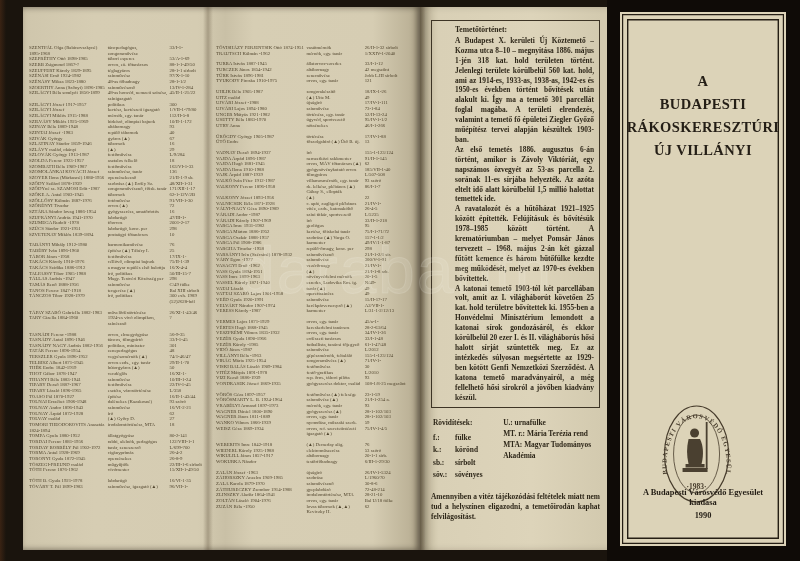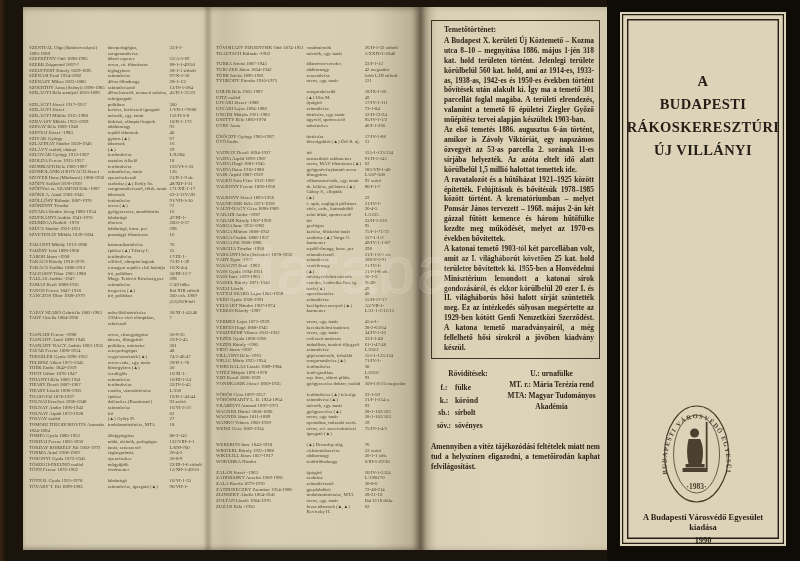--- a/index.html
+++ b/index.html
@@ -29,42 +29,42 @@
   .reg-col-2 .e-name{width:45%;}
   .reg-col-2 .e-prof{width:29%;}
   .reg-col-2 .e-loc{width:26%;}
   
   .page-mid{
     position:absolute;left:420px;top:7px;width:187px;height:543px;
     background:linear-gradient(90deg,#9a8f74 0%,#c4bb9f 3%,#d9d0b6 10%,#ddd4ba 60%,#d3caaf 97%);
     box-shadow:inset 8px 0 10px -4px rgba(25,15,5,.5);
   }
   .history-box{
-    margin:13px 7px 2px 11px;border:1.5px solid #3d3425;padding:4px 5px 5px 12px;
+    margin:13px 7px 2px 11px;border:1.5px solid #3d3425;padding:4px 5px 5px 23px;
     color:#2e2719;font-weight:bold;font-size:7.4px;line-height:9.9px;text-align:justify;
   }
   .hist-title{font-size:7.6px;margin-bottom:1px;}
   .hist-p{margin:0;text-indent:0;}
-  .abbr{display:flex;margin:9px 7px 0 13px;color:#2e2719;font-weight:bold;font-size:7.4px;line-height:12.5px;text-align:center;}
+  .abbr{display:flex;margin:9px 7px 0 13px;color:#2e2719;font-weight:bold;font-size:7.4px;line-height:12.5px;}
   .abbr-left{width:42%;}
   .abbr-right{width:58%;line-height:11px;}
   .abbr-title{margin-bottom:2px;}
   .abbr-row{display:flex;}
   .abbr-key{width:22px;}
   .note{margin:10px 7px 0 11px;color:#2e2719;font-weight:bold;font-size:7.4px;line-height:9.8px;text-align:justify;}
   
   .cover{position:absolute;left:607px;top:0;width:193px;height:561px;background:#0f0b07;}
   .cover-panel{
     position:absolute;left:13px;top:12px;width:166px;height:534px;background:#dcd3b8;
     box-shadow:inset 0 0 0 2px #dcd3b8,inset 0 0 0 3.2px #251e14,inset 0 0 0 7px #dcd3b8,inset 0 0 0 8.4px #251e14;
   }
   .cover-title{margin-top:58px;text-align:center;font-weight:bold;color:#241e16;
     font-size:14.5px;line-height:23px;letter-spacing:.4px;}
   .seal{position:absolute;top:384px;left:50%;transform:translateX(-57%);}
-  .publisher{position:absolute;top:501px;width:100%;text-align:center;color:#241e16;
+  .publisher{position:absolute;top:476px;width:100%;text-align:center;color:#241e16;
     font-weight:bold;font-size:8.4px;line-height:10px;padding:0 10px;box-sizing:border-box;}
   .pub-year{margin-top:3px;font-size:8.4px;}
   
   .watermark{
     position:absolute;left:238px;top:232px;font-size:66px;font-weight:normal;
     font-family:"Liberation Sans","DejaVu Sans",sans-serif;letter-spacing:2px;
     color:rgba(255,252,245,.11);-webkit-text-stroke:1px rgba(255,252,245,.14);
     pointer-events:none;
     text-align:center;
   }

